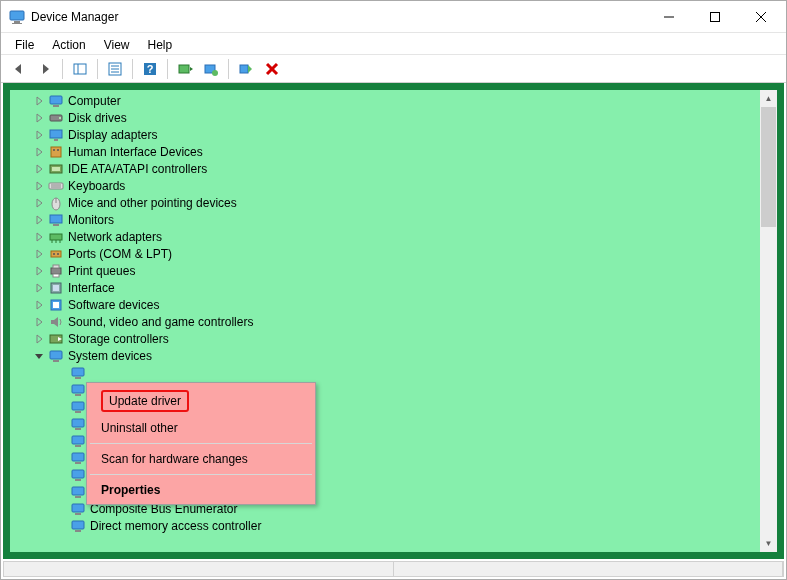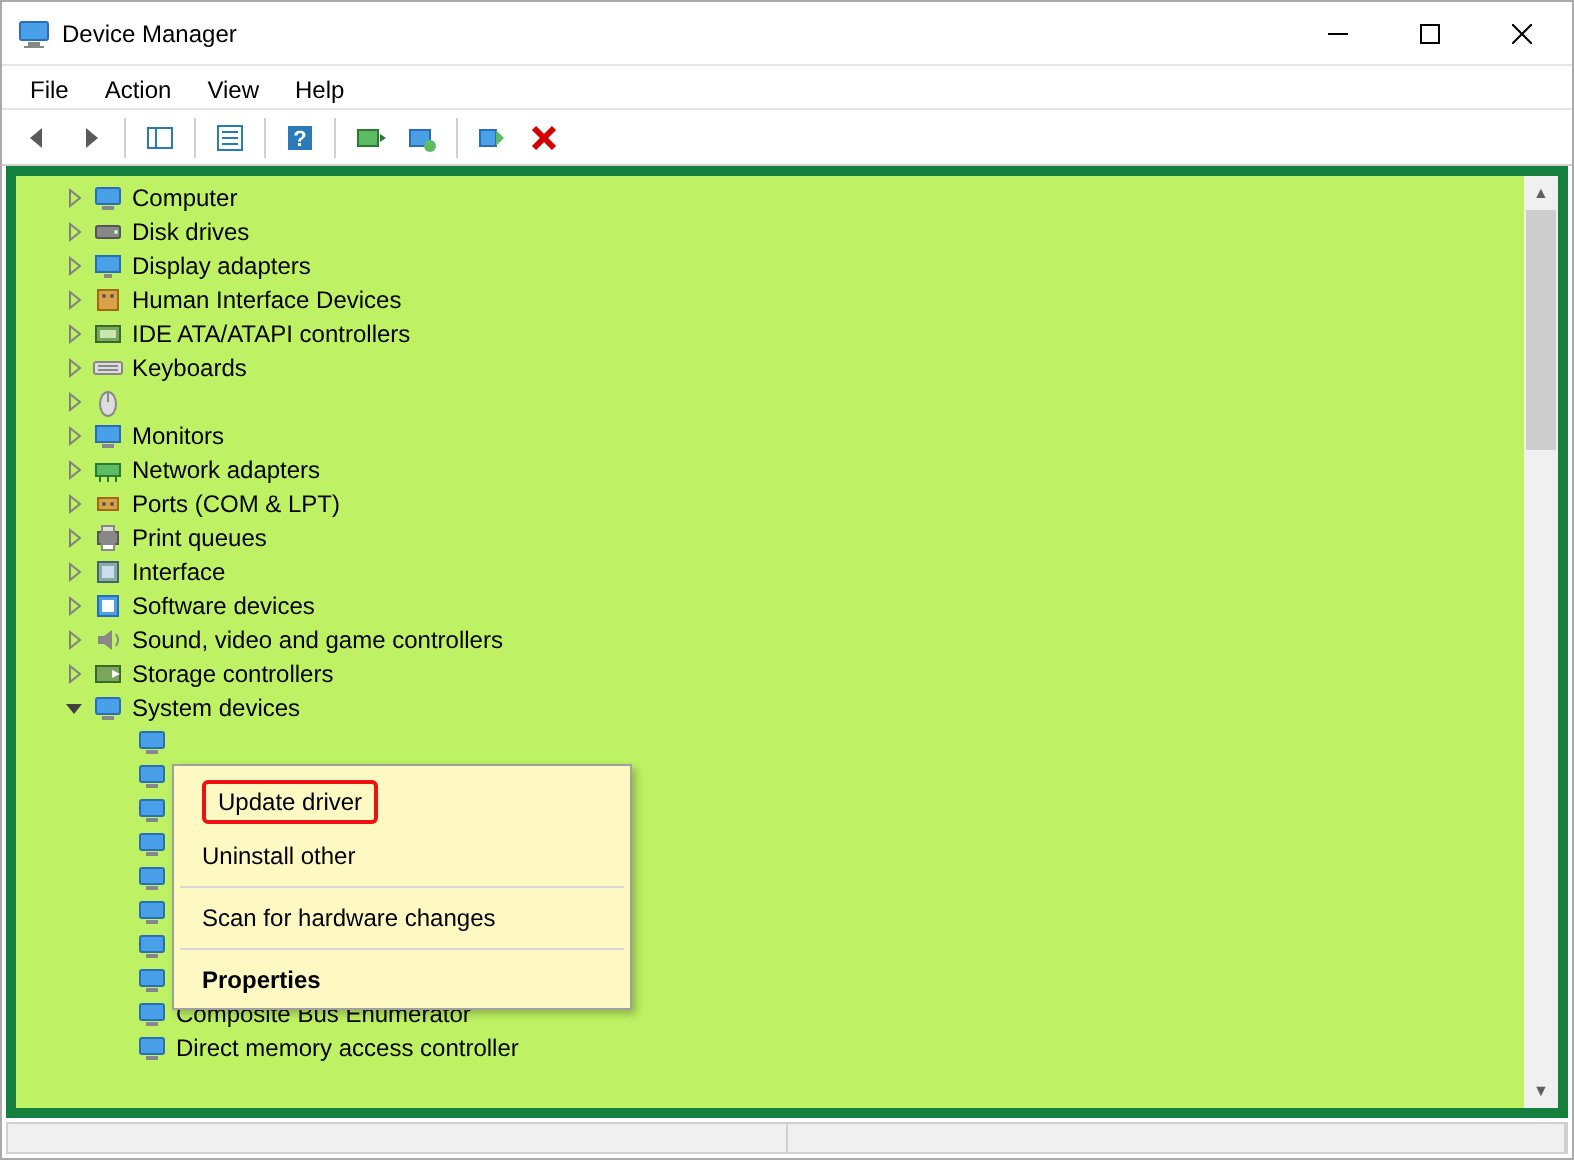--- a/index.html
+++ b/index.html
@@ -55,22 +55,22 @@
   .tb-btn {
     width: 24px; height: 22px;
     display: inline-flex; align-items: center; justify-content: center;
     border: 1px solid transparent;
   }
   .tb-sep { width: 1px; height: 20px; background: #d0d0d0; margin: 0 3px; }
 
   .content {
     position: absolute;
     top: 82px; left: 2px; right: 2px; bottom: 20px;
-    border: 5px solid #15803d;
-    background: #bef264;
+    border: 7px solid #15803d;
+    background: #86efac;
     overflow: hidden;
   }
   .tree {
     position: absolute;
     top: 0; left: 0; right: 17px; bottom: 0;
     overflow: hidden;
     padding-top: 2px;
   }
   .scrollbar {
     position: absolute;
@@ -106,21 +106,21 @@
     display: inline-flex; align-items: center; justify-content: center;
   }
   .node-label { }
   .lvl1 { padding-left: 22px; }
   .lvl2 { padding-left: 58px; }
 
   .context-menu {
     position: absolute;
     left: 85px; top: 381px;
     width: 230px;
-    background: #fef9c3;
+    background: #fca5a5;
     border: 1px solid #a0a0a0;
     box-shadow: 2px 2px 4px rgba(0,0,0,0.25);
     padding: 2px;
     z-index: 50;
   }
   .cm-item {
     padding: 5px 12px;
     font-size: 12px;
   }
   .cm-sep { height: 1px; background: #d7d7d7; margin: 3px 1px; }
@@ -336,20 +336,21 @@
           <svg width="10" height="10">
             <path d="M3 1 L8 5 L3 9 Z" fill="none" stroke="#808080"></path>
           </svg>
         </span>
         <span class="node-icon">
           <svg width="16" height="16" viewBox="0 0 16 16">
             <ellipse cx="8" cy="9" rx="4" ry="6" fill="#ddd" stroke="#888"></ellipse>
             <line x1="8" y1="3" x2="8" y2="8" stroke="#888"></line>
           </svg>
         </span>
+        <span class="node-label">Mice and other pointing devices</span>
       </div>
       <div class="node lvl1">
         <span class="expander">
           <svg width="10" height="10">
             <path d="M3 1 L8 5 L3 9 Z" fill="none" stroke="#808080"></path>
           </svg>
         </span>
         <span class="node-icon">
           <svg width="16" height="16" viewBox="0 0 16 16">
             <rect x="2" y="3" width="12" height="8" fill="#4aa0e8" stroke="#2a6fb5"></rect>

